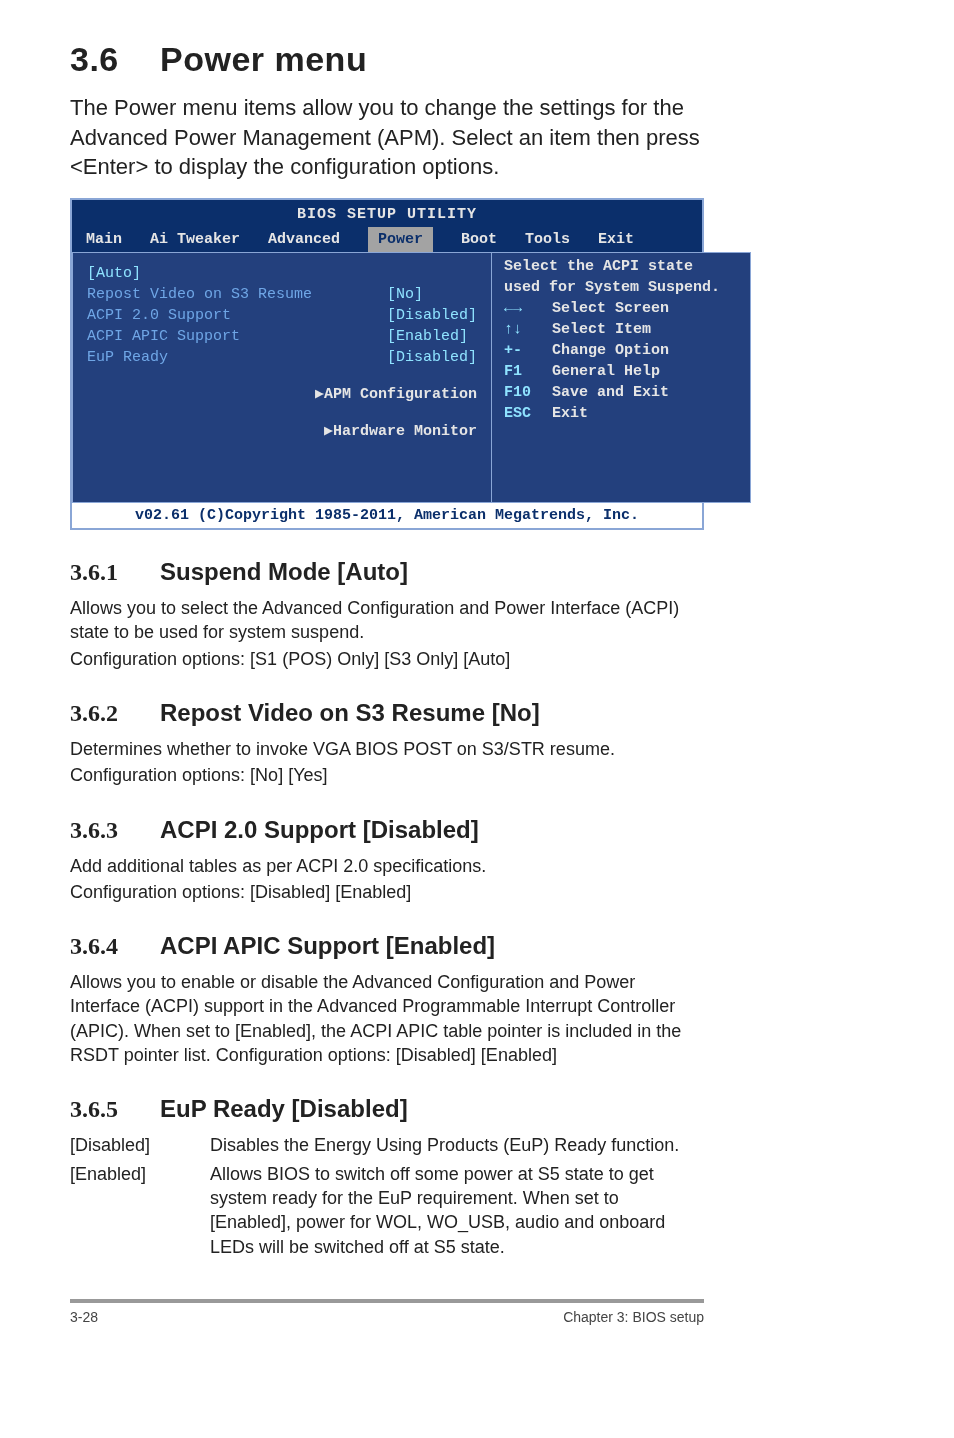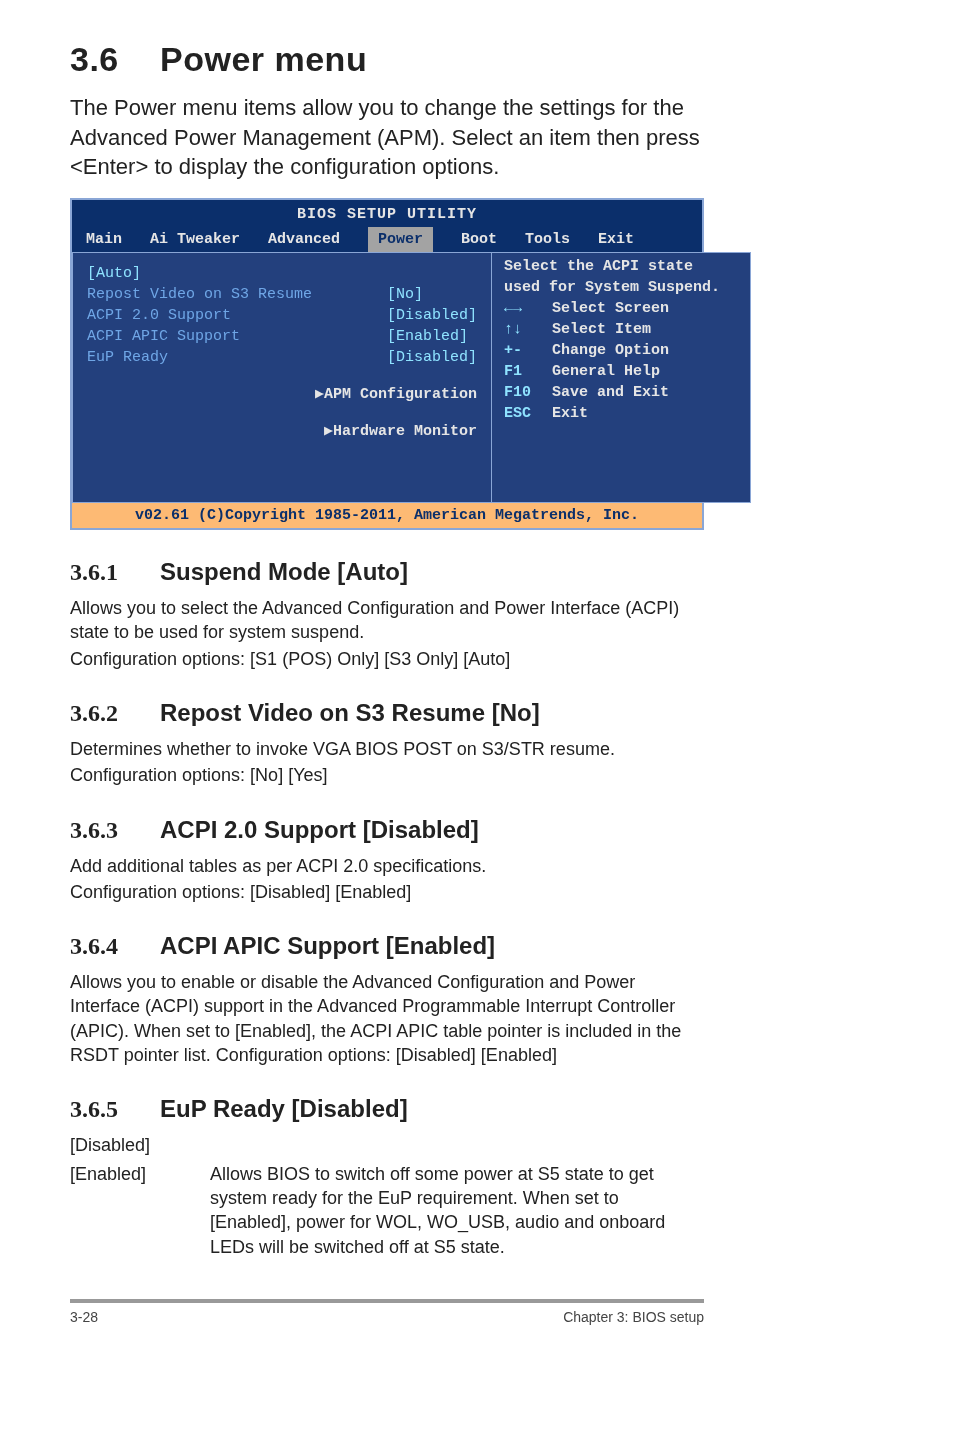--- a/index.html
+++ b/index.html
@@ -29,21 +29,21 @@
   .bios-right { flex: 0 0 260px; background:#23407d; border:1px solid #8aa6d6; border-left:1px solid #8aa6d6; padding:3px 12px; display:flex; flex-direction:column; }
   .bios-row { display:flex; }
   .bios-row .k { width: 300px; color:#6fa6e6; }
   .bios-row .v { color:#8fe3ff; }
   .bios-sub { color:#e5e5e5; font-weight:bold; margin-top:16px;text-align:right; }
   .tri { display:inline-block; width:14px; color:#e5e5e5; }
   .help-hdr { color:#e5e5e5; font-weight:bold; }
   .keys { color:#e5e5e5; font-weight:bold; }
   .keys .krow { display:flex; }
   .keys .ks { width:48px; color:#8fe3ff; }
-  .bios-copy { background:#fdba74; color:#0b2f6b; text-align:center; font-weight:bold; padding:2px 11px; }
+  .bios-copy { background:#ffffff; color:#0b2f6b; text-align:center; font-weight:bold; padding:2px 11px; }
 </style>
 </head>
 <body>
 
 <div class="page">
 
   <h1 class="section-title">
     <span class="num">3.6</span><span>Power menu</span>
   </h1>
   <p class="lead">The Power menu items allow you to change the settings for the Advanced Power Management (APM). Select an item then press &lt;Enter&gt; to display the configuration options.</p>
@@ -127,20 +127,21 @@
   <h2 class="sub"><span class="num">3.6.3</span><span>ACPI 2.0 Support [Disabled]</span></h2>
   <p class="body">Add additional tables as per ACPI 2.0 specifications.</p>
   <p class="body">Configuration options: [Disabled] [Enabled]</p>
 
   <h2 class="sub"><span class="num">3.6.4</span><span>ACPI APIC Support [Enabled]</span></h2>
   <p class="body">Allows you to enable or disable the Advanced Configuration and Power Interface (ACPI) support in the Advanced Programmable Interrupt Controller (APIC). When set to [Enabled], the ACPI APIC table pointer is included in the RSDT pointer list. Configuration options: [Disabled] [Enabled]</p>
 
   <h2 class="sub"><span class="num">3.6.5</span><span>EuP Ready [Disabled]</span></h2>
   <div class="defrow">
     <span class="lbl">[Disabled]</span>
+    <span class="val">Disables the Energy Using Products (EuP) Ready function.</span>
   </div>
   <div class="defrow">
     <span class="lbl">[Enabled]</span>
     <span class="val">Allows BIOS to switch off some power at S5 state to get system ready for the EuP requirement. When set to [Enabled], power for WOL, WO_USB, audio and onboard LEDs will be switched off at S5 state.</span>
   </div>
 
   <hr class="footer-line">
   <div class="footer">
     <span>3-28</span>
     <span>Chapter 3: BIOS setup</span>

